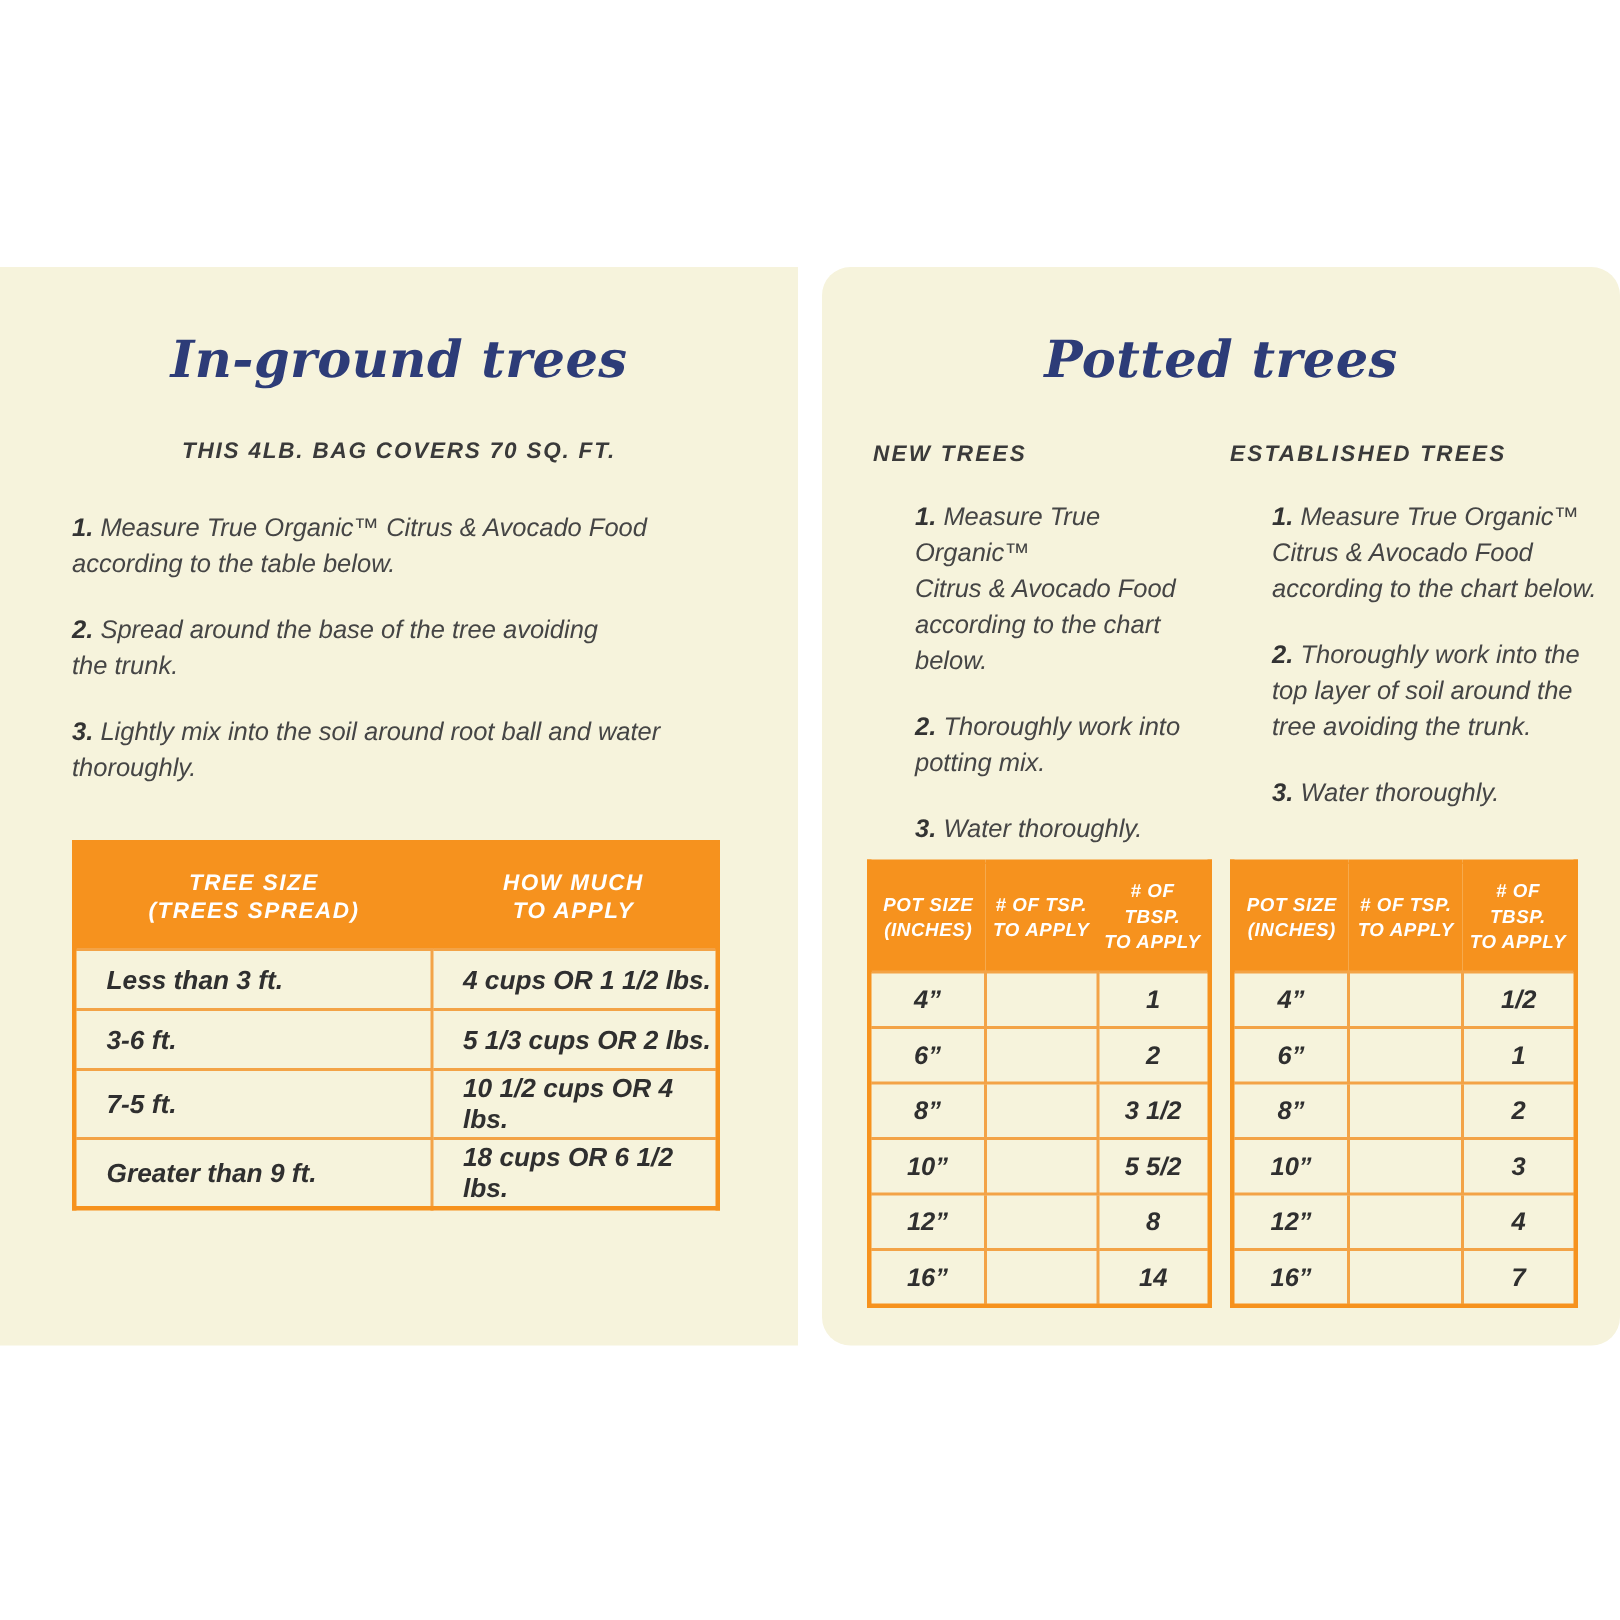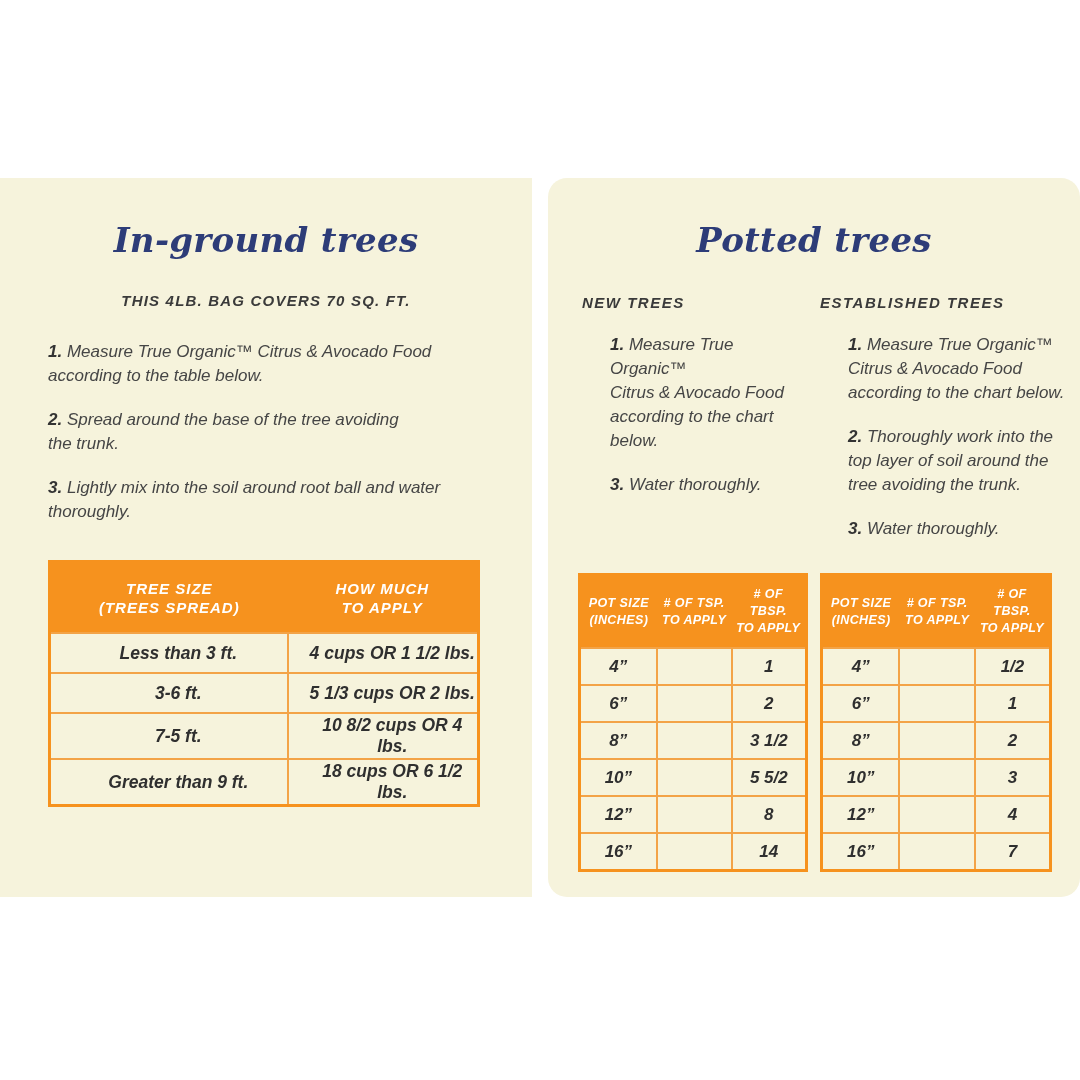--- a/index.html
+++ b/index.html
@@ -36,21 +36,21 @@
   table{border-collapse:collapse;table-layout:fixed;background:#f6f3dc;border:3px solid #f6921e;}
   th{
     background:#f6921e;color:#ffffff;font-weight:700;text-align:center;
     vertical-align:middle;border:0;padding:0 2px;
   }
   th .hline{display:block;}
   td{border:2px solid #f3a347;font-weight:700;color:#2f2f2f;vertical-align:middle;}
 
   .table-inground{position:absolute;left:48px;top:382px;width:432px;}
   .table-inground th{height:69px;font-size:15px;letter-spacing:1px;line-height:19px;}
-  .table-inground td{height:36px;font-size:17.5px;padding-left:20px;text-align:center;}
+  .table-inground td{height:36px;font-size:17.5px;padding-left:20px;text-align:left;}
 
   .table-pot{position:absolute;top:395px;}
   .table-pot-new{left:30px;width:230px;}
   .table-pot-est{left:272px;width:232px;}
   .table-pot th{height:71px;font-size:12.5px;letter-spacing:.4px;line-height:17px;}
   .table-pot td{height:35px;font-size:17px;text-align:center;padding:0;}
 </style>
 </head>
 <body>
 
@@ -90,40 +90,42 @@
           <tr>
             <td>Less than 3 ft.</td>
             <td>4 cups OR 1 1/2 lbs.</td>
           </tr>
           <tr>
             <td>3-6 ft.</td>
             <td>5 1/3 cups OR 2 lbs.</td>
           </tr>
           <tr>
             <td>7-5 ft.</td>
-            <td>10 8/2 cups OR 4 lbs.</td>
+            <td>10 1/2 cups OR 4 lbs.</td>
           </tr>
           <tr>
             <td>Greater than 9 ft.</td>
             <td>18 cups OR 6 1/2 lbs.</td>
           </tr>
         </tbody>
     </table>
   </section>
 
   <section class="panel panel-right">
     <h1 class="panel-title">Potted trees</h1>
 
     <div class="col col-new">
       <div class="col-heading">NEW TREES</div>
       <div class="instructions">
         <p><b>1.</b> <span class="step-text">Measure True Organic™
 Citrus &amp; Avocado Food
 according to the chart
 below.</span></p>
+        <p><b>2.</b> <span class="step-text">Thoroughly work into
+potting mix.</span></p>
         <p><b>3.</b> <span class="step-text">Water thoroughly.</span></p>
       </div>
     </div>
 
     <div class="col col-est">
       <div class="col-heading">ESTABLISHED TREES</div>
       <div class="instructions">
         <p><b>1.</b> <span class="step-text">Measure True Organic™
 Citrus &amp; Avocado Food
 according to the chart below.</span></p>

